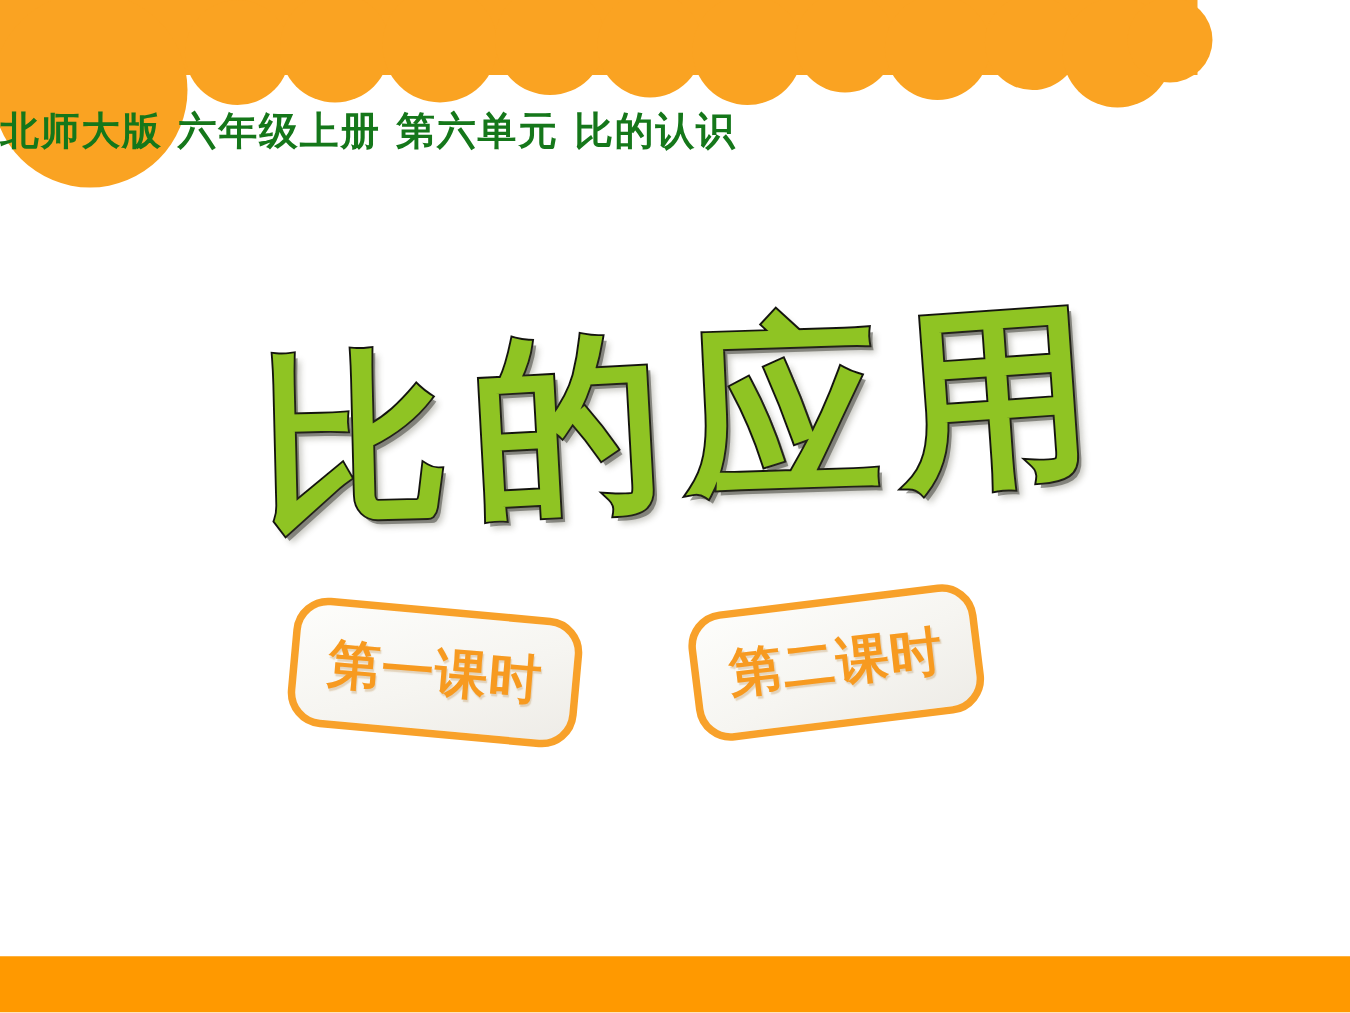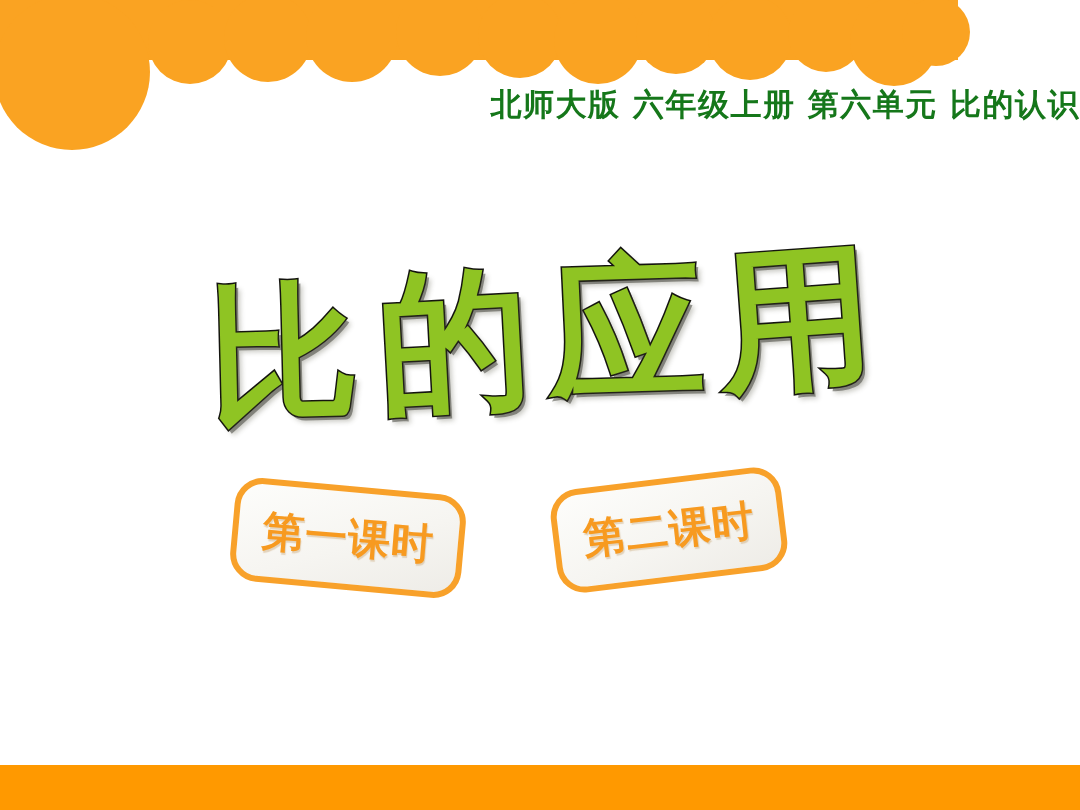--- a/index.html
+++ b/index.html
@@ -36,21 +36,21 @@
     width: 1080px;
     height: 175px;
   }
 
   
   #header-line {
     position: absolute;
     left: 0;
     top: 84px;
     width: 1080px;
-    text-align: right;
+    text-align: left;
     z-index: 5;
   }
   #header-title {
     display: inline-block;
     font-size: 31px;
     font-weight: bold;
     letter-spacing: 1.5px;
     color: #15771a;
     white-space: nowrap;
     font-family: "DejaVu Sans", "Liberation Sans", sans-serif;

